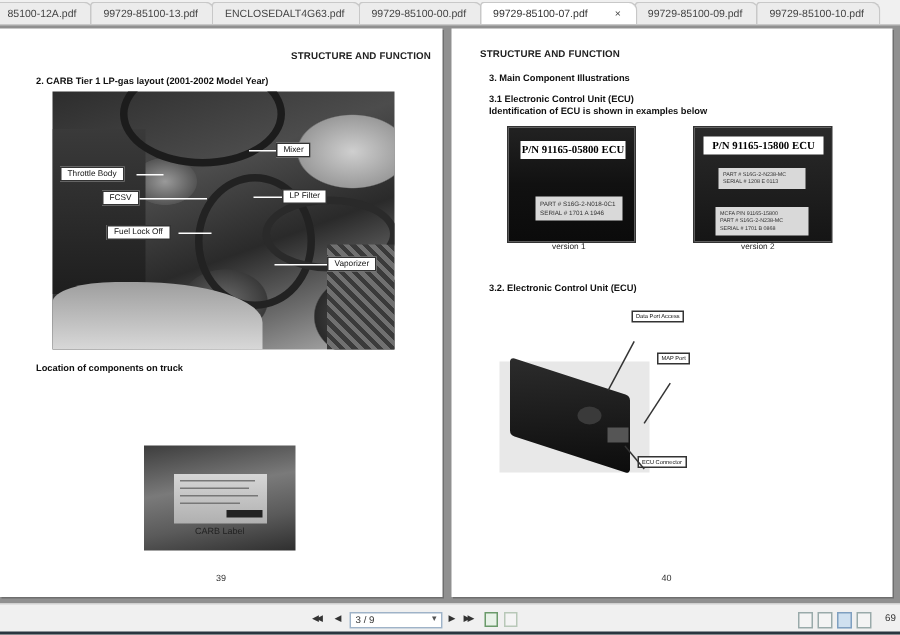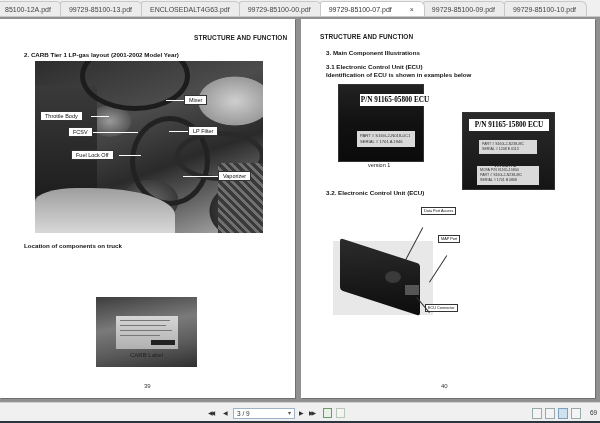--- a/index.html
+++ b/index.html
@@ -74,21 +74,21 @@
     left: 96px; top: 278px; width: 101px; height: 70px;
     background: linear-gradient(170deg,#3d3d3d 0%,#7a7a7a 40%,#5a5a5a 70%,#2f2f2f 100%);
   }
   .carb .sticker { position: absolute; left: 20px; top: 19px; width: 62px; height: 33px; background: linear-gradient(180deg,#d6d6d6,#b0b0b0); }
   .carb .sticker .line { position: absolute; left: 4px; height: 1px; background: #777; }
   .carb .sticker .logo { position: absolute; right: 3px; bottom: 4px; width: 24px; height: 5px; background: #222; }
   .ecu-photo {
     position: absolute; background: #111; border: 1px solid #333;
   }
   .ecu1 { left: 37px; top: 65px; width: 86px; height: 78px; background: linear-gradient(180deg,#222 0%,#111 50%,#0b0b0b 100%); }
-  .ecu2 { left: 161px; top: 65px; width: 93px; height: 78px; background: linear-gradient(180deg,#2a2a2a 0%,#151515 100%); margin-top: 28px; }
+  .ecu2 { left: 161px; top: 65px; width: 93px; height: 78px; background: linear-gradient(180deg,#2a2a2a 0%,#151515 100%); }
   .pn {
     position: absolute; background: #fff; color: #000;
     font-family: "Liberation Serif", serif; font-weight: bold; font-size: 7.2px;
     white-space: nowrap; text-align: center;
   }
   .plate { position: absolute; background: #d9d9d9; font-size: 3.6px; color: #333; padding: 2px 3px; line-height: 1.4; white-space: nowrap; }
   .ecu3 {
     position: absolute; left: 32px; top: 222px; width: 100px; height: 74px; background: #e8e8e8;
   }
   .ecu3 .box { position: absolute; left: 7px; top: 10px; width: 80px; height: 52px; background: linear-gradient(160deg,#2c2c2c,#0c0c0c); transform: skewY(18deg); border-radius: 3px; }
@@ -185,21 +185,21 @@
     <div class="pnum" style="left:144px; top:364px;">39</div>
   </div>
 
   <div class="page right">
     <div class="hdr" style="left:19px; top:14px;">STRUCTURE AND FUNCTION</div>
     <div class="heading" style="left:25px; top:30px;">3. Main Component Illustrations</div>
     <div class="heading" style="left:25px; top:44px;">3.1 Electronic Control Unit (ECU)</div>
     <div class="heading" style="left:25px; top:52px;">Identification of ECU is shown in examples below</div>
 
     <div class="ecu-photo ecu1">
-      <div class="pn" style="left:21px; top:9px; width:70px; height:12px; line-height:12px;">P/N 91165-05800 ECU</div>
+      <div class="pn" style="left:8px; top:9px; width:70px; height:12px; line-height:12px;">P/N 91165-05800 ECU</div>
       <div class="plate" style="left:18px; top:46px; width:58px; font-size:4.2px;">
         <div>PART #   S16G-2-N018-0C1</div>
         <div>SERIAL #  1701  A  1946</div>
       </div>
     </div>
     <div class="caption" style="left:67px; top:143px; font-size:5.5px;">version 1</div>
 
     <div class="ecu-photo ecu2">
       <div class="pn" style="left:6px; top:6px; width:80px; height:12px; line-height:12px;">P/N 91165-15800 ECU</div>
       <div class="plate" style="left:16px; top:27px; width:58px;">

